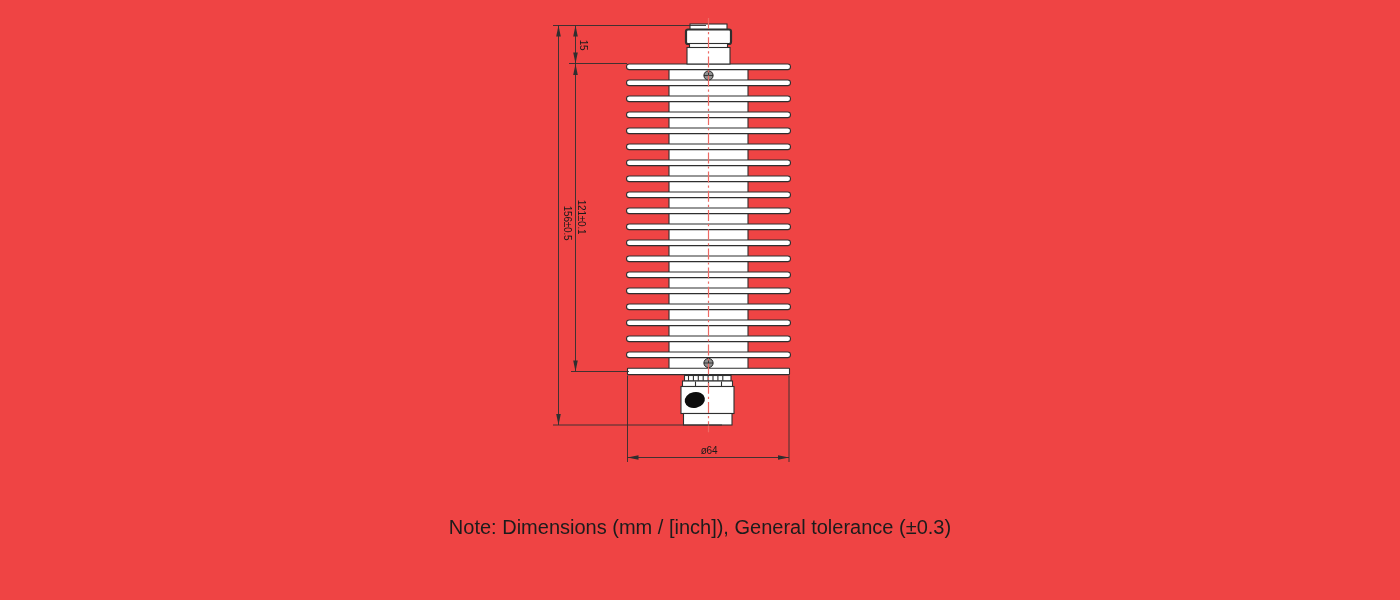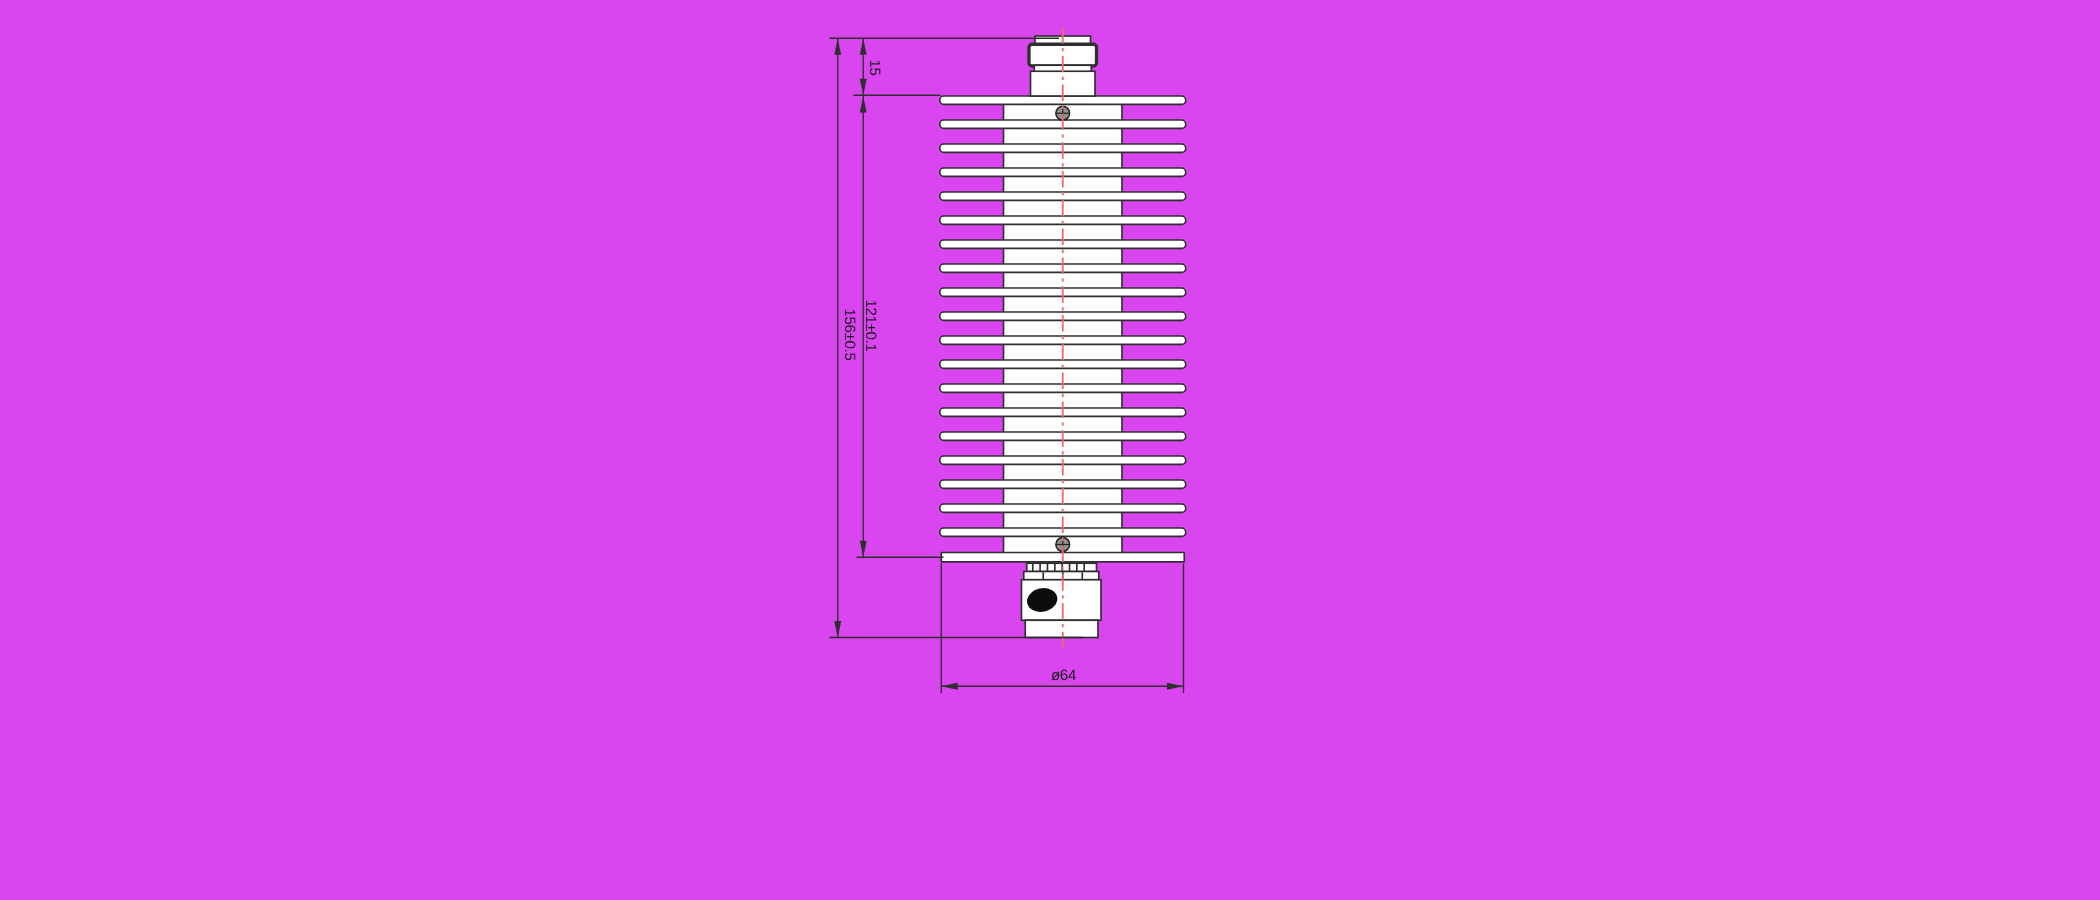--- a/index.html
+++ b/index.html
@@ -1,16 +1,16 @@
 <!DOCTYPE html>
 <html><head>
 <meta charset="utf-8">
 <style>
   html,body{margin:0;padding:0;background:#fff;}
-  .page{position:relative;width:1400px;height:600px;background:#d946ef;overflow:hidden;
+  .page{position:relative;width:1400px;height:600px;background:#ef4444;overflow:hidden;
         font-family:"Liberation Sans",sans-serif;}
   svg{position:absolute;left:0;top:0;}
   .lnf{stroke:#2f2f2f;stroke-width:1.1;fill:#ffffff;}
   .ln{stroke:#2f2f2f;stroke-width:1.1;fill:none;}
   .thick{stroke-width:2.2;}
   .dim{stroke:#2f2f2f;stroke-width:0.9;fill:none;}
   .arr{fill:#2f2f2f;stroke:none;}
   .dimtxt{font-family:"Liberation Sans",sans-serif;font-size:10px;fill:#1a1a1a;letter-spacing:-0.2px;}
   .cl{stroke:#ee6a64;stroke-width:1.2;fill:none;stroke-dasharray:11 3 2.2 3;}
   .notes{position:absolute;left:0;top:514px;width:100%;text-align:center;color:#1c1c1c;}
@@ -115,15 +115,16 @@
         </g>
     </g>
 
     <text class="dimtxt" x="580" y="45" text-anchor="middle" transform="rotate(90 580 45)">15</text>
     <text class="dimtxt" x="577.5" y="217" text-anchor="middle" transform="rotate(90 577.5 217)">121±0.1</text>
     <text class="dimtxt" x="563.5" y="223" text-anchor="middle" transform="rotate(90 563.5 223)">156±0.5</text>
     <text class="dimtxt" x="709" y="453.5" text-anchor="middle">ø64</text>
   </svg>
 
   <div class="notes">
+    <div class="note-line">Note: Dimensions (mm / [inch]), General tolerance (±0.3)</div>
   </div>
 
 </div>
 
 </body></html>

